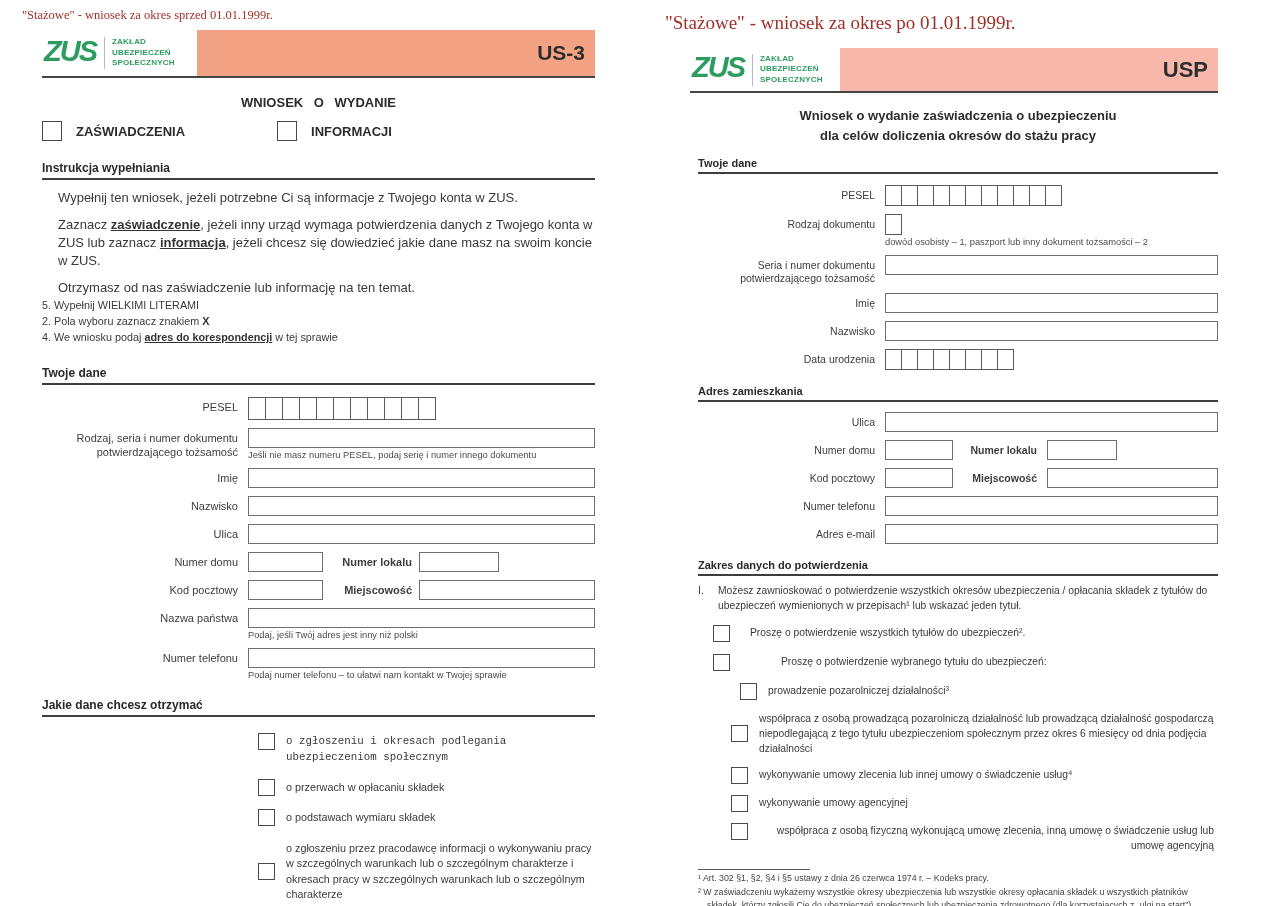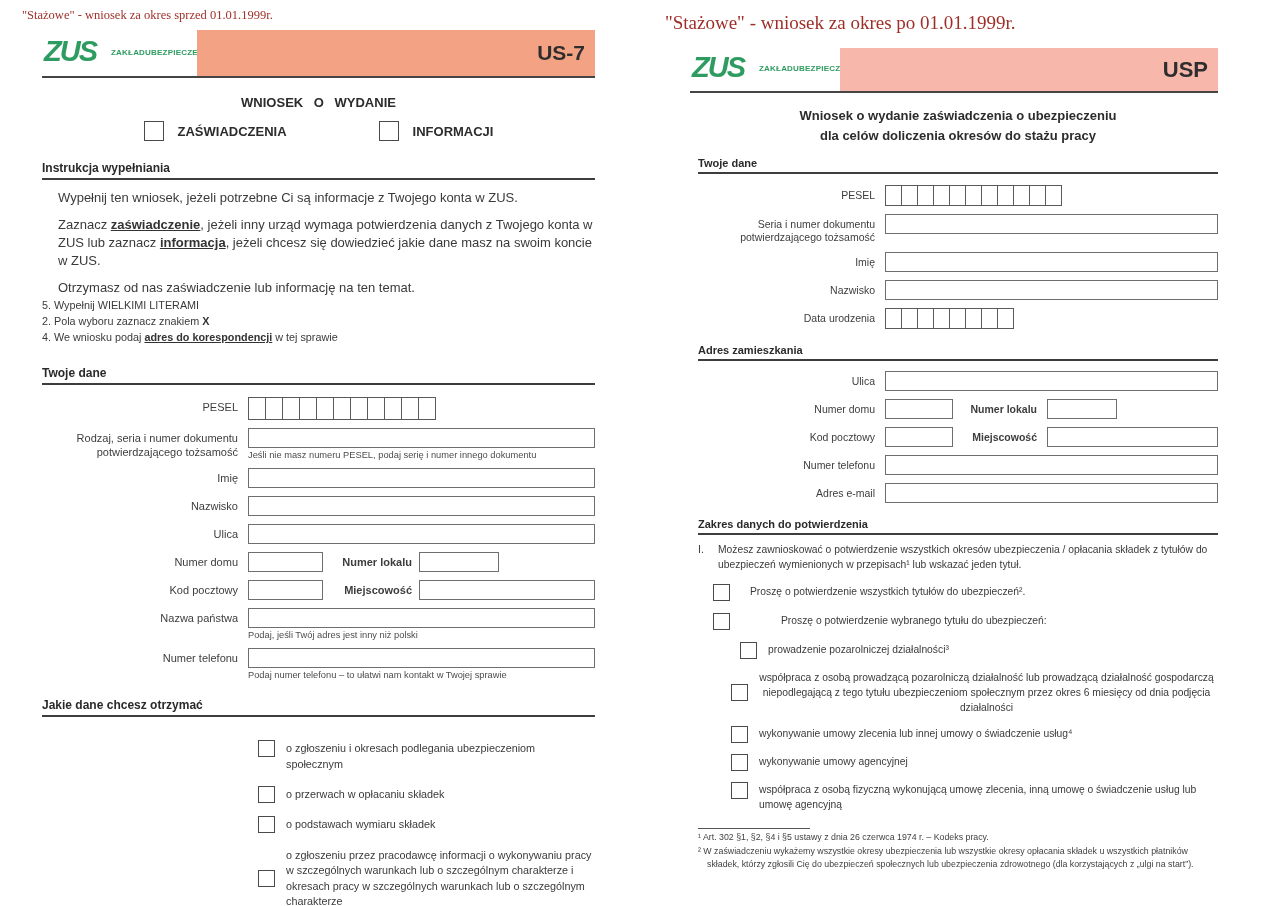--- a/index.html
+++ b/index.html
@@ -21,35 +21,35 @@
   #left-page .band{margin:7px 0 0 20px;width:553px;height:46px;}
   #right-page .band{margin:14px 0 0 25px;width:528px;height:43px;}
   .band-rule{border-bottom:2px solid #454545;}
   #left-page .band-rule{margin-left:20px;width:553px;}
   #right-page .band-rule{margin-left:25px;width:528px;}
   .logo-area{display:flex;align-items:center;background:#fff;flex:none;}
   #left-page .logo-area{width:155px;}
   #right-page .logo-area{width:150px;}
   .zus-logo{font-weight:800;font-style:italic;font-size:29px;letter-spacing:-2px;color:#2e9c60;line-height:1;padding:0 8px 4px 2px;border-bottom:0;}
   .logo-divider{width:1px;background:#b9b9b9;height:32px;margin-right:7px;}
-  .logo-org{display:flex;flex-direction:row;justify-content:center;font-size:8px;font-weight:700;color:#2e9c60;line-height:1.3;letter-spacing:.2px;}
+  .logo-org{display:flex;flex-direction:column;justify-content:center;font-size:8px;font-weight:700;color:#2e9c60;line-height:1.3;letter-spacing:.2px;}
   .banner{flex:1;position:relative;}
   #left-page .banner{background:#f3a283;}
   #right-page .banner{background:#f7b7aa;}
   .form-code{position:absolute;right:10px;top:50%;transform:translateY(-50%);font-weight:bold;color:#2e2e2e;}
   #left-page .form-code{font-size:21px;}
   #right-page .form-code{font-size:22px;}
 
   .content{margin-left:20px;width:553px;}
   #right-page .content{margin-left:33px;width:520px;}
 
   
   .big-title{text-align:center;font-weight:bold;font-size:13px;color:#2c2c2c;word-spacing:7px;}
   #lt1{margin-top:17px;}
-  .opts-row{display:flex;justify-content:center;gap:92px;margin-top:11px;}
+  .opts-row{display:flex;gap:92px;margin-top:11px;}
   .opt{display:flex;align-items:center;gap:14px;}
   .opt-label{font-weight:bold;font-size:13px;color:#2c2c2c;}
   .cb{width:17px;height:17px;border:1.5px solid #4a4a4a;background:#fff;flex:none;box-sizing:border-box;}
   .cb-lg{width:20px;height:20px;}
   #lt3{margin-top:10px;}
 
   
   .r-title{text-align:center;font-weight:bold;font-size:13px;color:#2c2c2c;line-height:1.5;margin-top:13px;}
 
   
@@ -102,21 +102,21 @@
     <div class="logo-area">
       <span class="zus-logo">ZUS</span>
       <span class="logo-divider"></span>
       <span class="logo-org">
         <span>ZAKŁAD</span>
         <span>UBEZPIECZEŃ</span>
         <span>SPOŁECZNYCH</span>
       </span>
     </div>
     <div class="banner">
-      <span class="form-code">US-7</span>
+      <span class="form-code">US-3</span>
     </div>
   </div>
   <div class="band-rule"></div>
 
   <div class="content">
     <div class="big-title" id="lt1">WNIOSEK O WYDANIE</div>
     <div class="opts-row">
       <div class="opt">
         <span class="cb cb-lg"></span>
         <span class="opt-label">ZAŚWIADCZENIA</span>
@@ -214,21 +214,21 @@
     <div class="frow">
       <div class="lbl">Numer telefonu</div>
       <div class="ctrl">
         <div class="input"></div>
         <div class="hint">Podaj numer telefonu – to ułatwi nam kontakt w Twojej sprawie</div>
       </div>
     </div>
 
     <div class="sec-h" style="margin-top:18px;">Jakie dane chcesz otrzymać</div>
 
-    <div class="cbrow" style="margin:23px 0 0 216px;">
+    <div class="cbrow" style="margin:16px 0 0 216px;font-family:Liberation Mono, monospace;">
       <span class="cb"></span>
       <span class="cb-label" style="width:310px;">o zgłoszeniu i okresach podlegania ubezpieczeniom społecznym</span>
     </div>
     <div class="cbrow" style="margin:13px 0 0 216px;">
       <span class="cb"></span>
       <span class="cb-label" style="width:310px;">o przerwach w opłacaniu składek</span>
     </div>
     <div class="cbrow" style="margin:13px 0 0 216px;">
       <span class="cb"></span>
       <span class="cb-label" style="width:310px;">o podstawach wymiaru składek</span>
@@ -281,20 +281,29 @@
             <span class="box"></span>
             <span class="box"></span>
             <span class="box"></span>
             <span class="box"></span>
             <span class="box"></span>
             <span class="box"></span>
       </div>
         </div>
     </div>
 
+    <div class="frow">
+      <div class="lbl">Rodzaj dokumentu</div>
+      <div class="ctrl">
+        <div class="boxes">
+            <span class="box"></span>
+          </div>
+        <div class="hint">dowód osobisty – 1, paszport lub inny dokument tożsamości – 2</div>
+      </div>
+    </div>
 
     <div class="frow">
       <div class="lbl">Seria i numer dokumentu potwierdzającego tożsamość</div>
       <div class="ctrl">
           <div class="input"></div>
         </div>
     </div>
 
     <div class="frow">
       <div class="lbl">Imię</div>
@@ -380,35 +389,35 @@
     </div>
     <div class="cbrow" style="margin:12px 0 0 15px;">
       <span class="cb"></span>
       <span class="cb-label" style="width:460px;margin-left:40px;">Proszę o potwierdzenie wybranego tytułu do ubezpieczeń:</span>
     </div>
 
     <div class="cbrow" style="margin:12px 0 0 33px;justify-content:flex-end;">
       <span class="cb"></span>
       <span class="cb-label" style="width:450px;">prowadzenie pozarolniczej działalności³</span>
     </div>
-    <div class="cbrow" style="margin:11px 0 0 33px;align-items:center;text-align:center;">
+    <div class="cbrow" style="margin:11px 0 0 33px;align-items:center;">
       <span class="cb"></span>
       <span class="cb-label" style="width:455px;">współpraca z osobą prowadzącą pozarolniczą działalność lub prowadzącą działalność gospodarczą niepodlegającą z tego tytułu ubezpieczeniom społecznym przez okres 6 miesięcy od dnia podjęcia działalności</span>
     </div>
     <div class="cbrow" style="margin:10px 0 0 33px;">
       <span class="cb"></span>
       <span class="cb-label" style="width:450px;">wykonywanie umowy zlecenia lub innej umowy o świadczenie usług⁴</span>
     </div>
     <div class="cbrow" style="margin:11px 0 0 33px;">
       <span class="cb"></span>
       <span class="cb-label" style="width:450px;">wykonywanie umowy agencyjnej</span>
     </div>
     <div class="cbrow" style="margin:11px 0 0 33px;">
       <span class="cb"></span>
-      <span class="cb-label" style="width:455px;">współpraca z osobą fizyczną wykonującą umowę zlecenia, inną umowę o świadczenie usług lub umowę agencyjną</span>
+      <span class="cb-label" style="width:455px;text-align:right;">współpraca z osobą fizyczną wykonującą umowę zlecenia, inną umowę o świadczenie usług lub umowę agencyjną</span>
     </div>
 
     <div class="fn-rule"></div>
     <div class="fn">¹ Art. 302 §1, §2, §4 i §5 ustawy z dnia 26 czerwca 1974 r. – Kodeks pracy.</div>
     <div class="fn">² W zaświadczeniu wykażemy wszystkie okresy ubezpieczenia lub wszystkie okresy opłacania składek u wszystkich płatników składek, którzy zgłosili Cię do ubezpieczeń społecznych lub ubezpieczenia zdrowotnego (dla korzystających z „ulgi na start”).</div>
 
   </div>
 
 </div>
 

